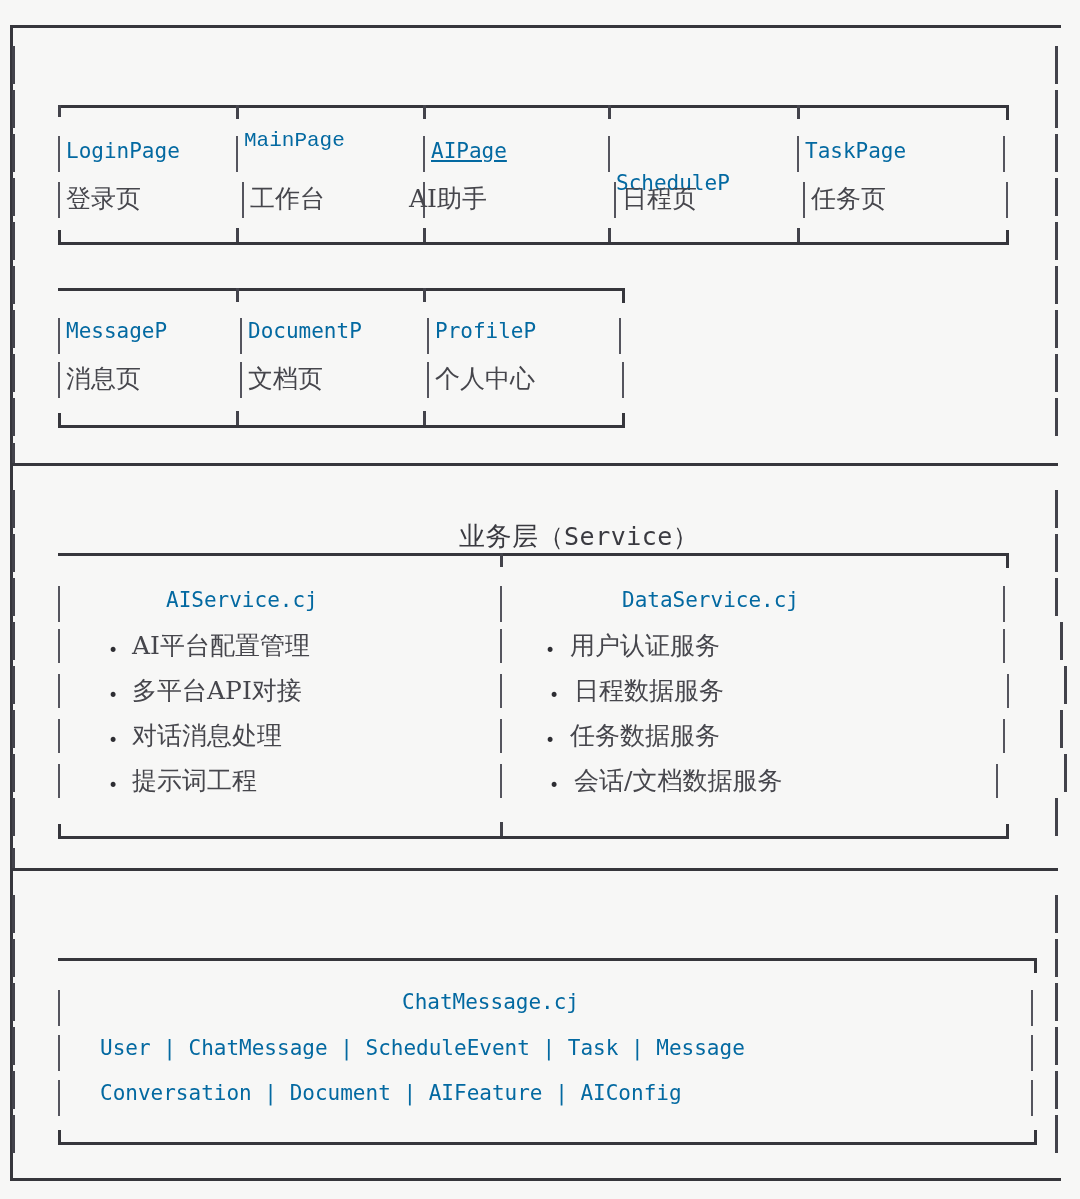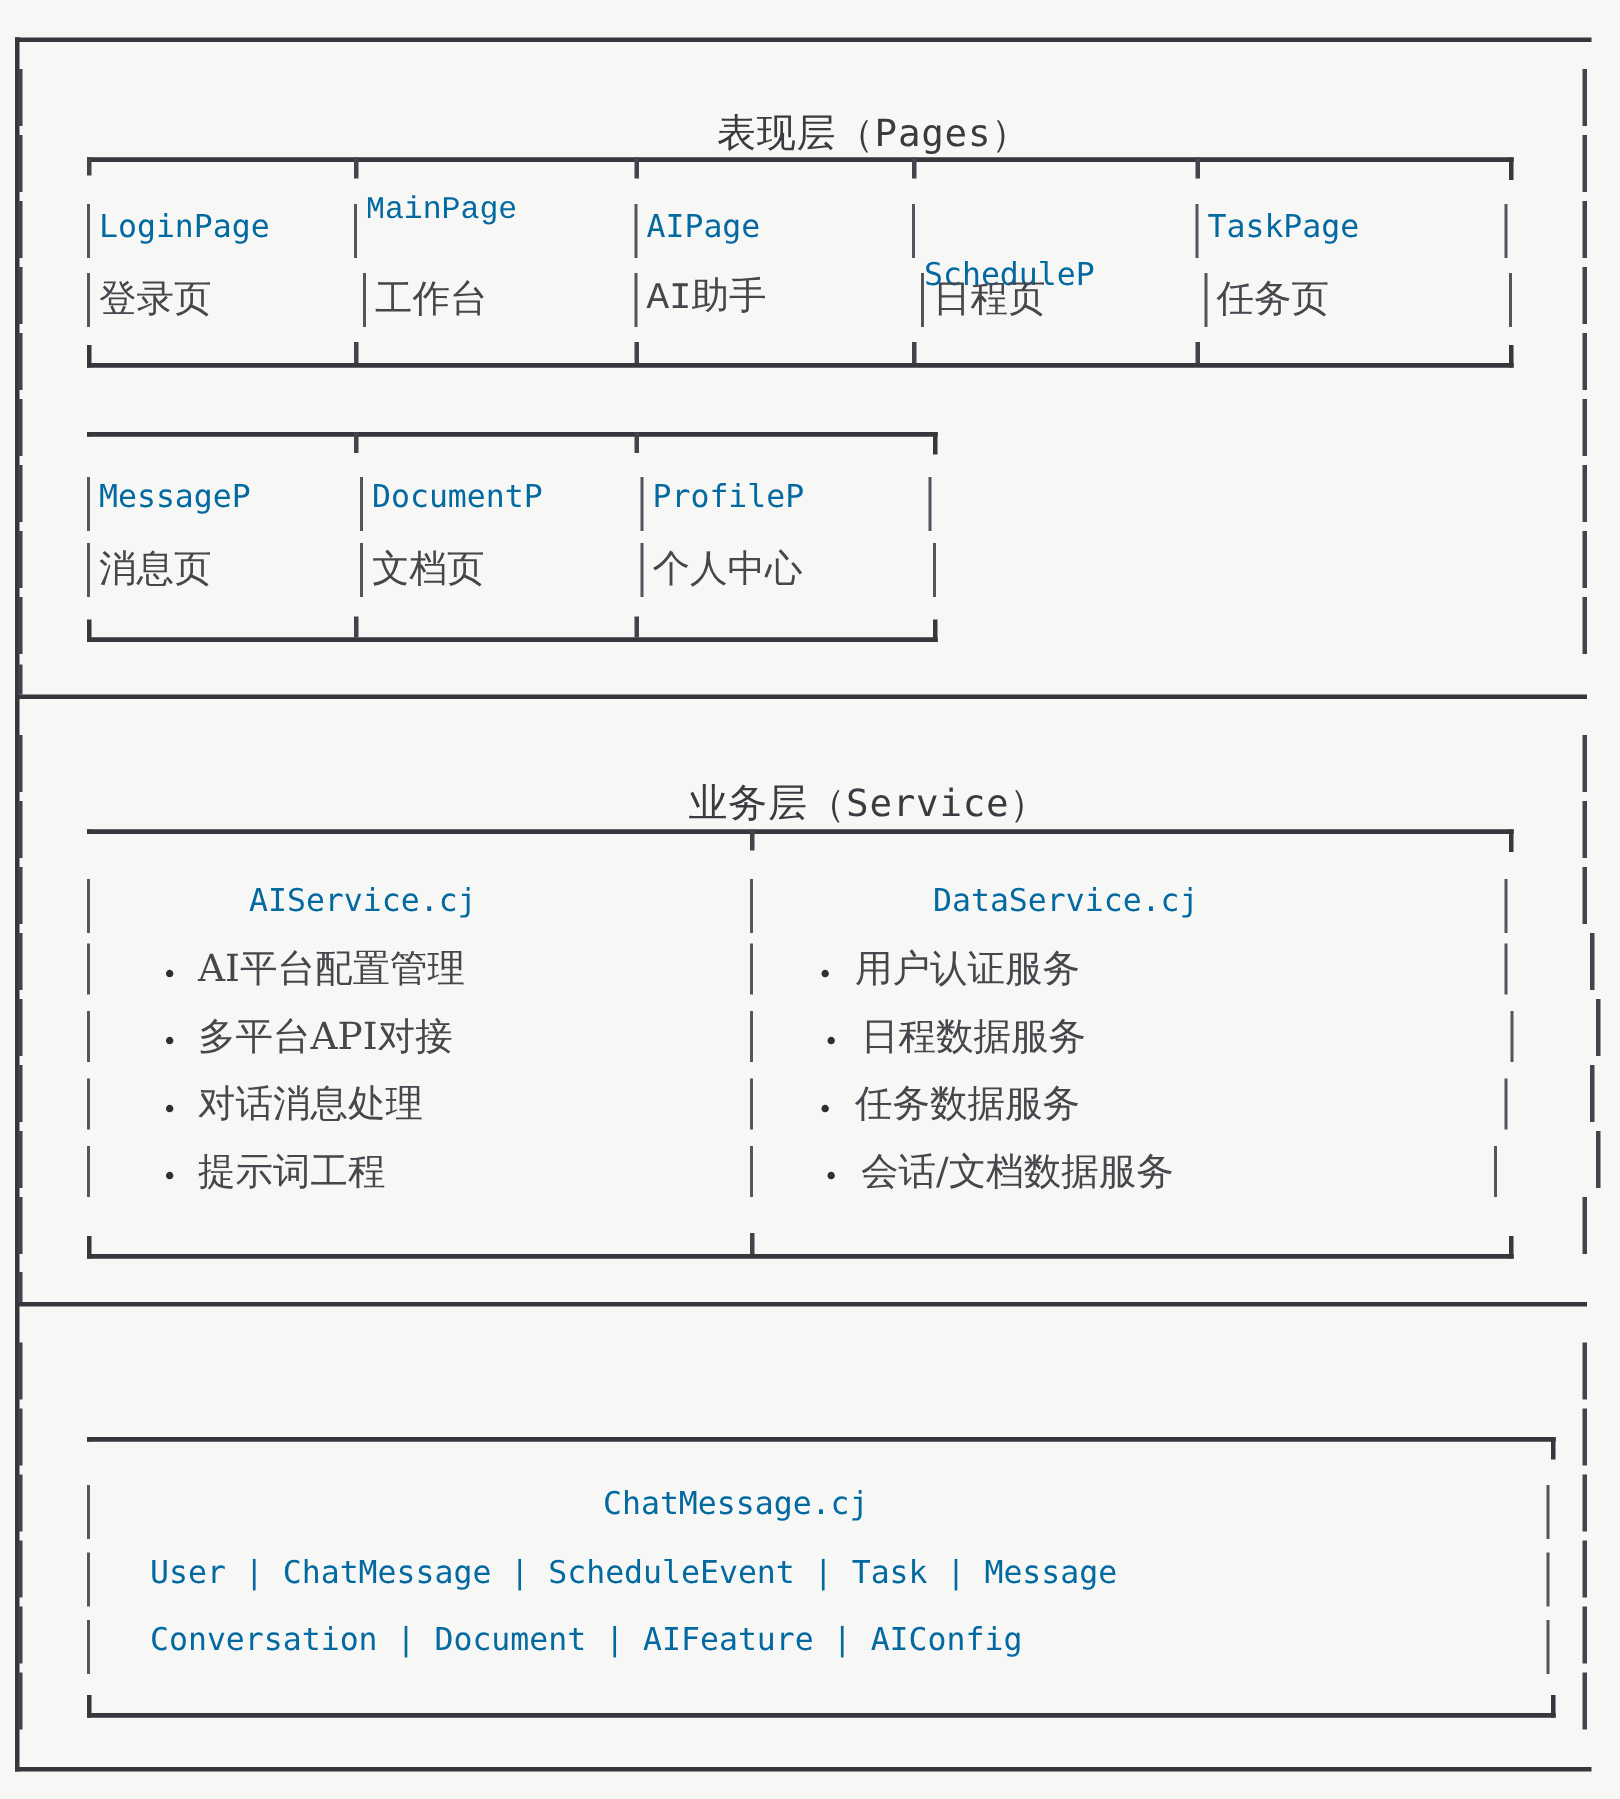--- a/index.html
+++ b/index.html
@@ -91,23 +91,20 @@
   <div class="vbar" style="left:1064px;top:754px;height:38px;"></div>
   <div class="vbar" style="left:1055px;top:798px;height:38px;"></div>
 
   <div class="vbar" style="left:1055px;top:895px;height:38px;"></div>
   <div class="vbar" style="left:1055px;top:939px;height:38px;"></div>
   <div class="vbar" style="left:1055px;top:983px;height:38px;"></div>
   <div class="vbar" style="left:1055px;top:1027px;height:38px;"></div>
   <div class="vbar" style="left:1055px;top:1071px;height:38px;"></div>
   <div class="vbar" style="left:1055px;top:1115px;height:38px;"></div>
 
-  <div class="txt layer-title" style="left:443px;top:50px;">
-    <span>表现层</span><span class="lt-en">（Pages）</span>
-  </div>
 
   <div class="corner-tl" style="left:58px;top:105px;width:948px;height:0;"></div>
   <div class="corner-tr" style="left:58px;top:105px;width:948px;height:12px;"></div>
   <div class="corner-bl" style="left:58px;top:230px;width:948px;height:12px;"></div>
   <div class="corner-br" style="left:58px;top:230px;width:948px;height:12px;"></div>
   <div class="vbar" style="left:58px;top:105px;height:12px;"></div>
 
   <div class="vbar" style="left:236px;top:105px;height:14px;"></div>
   <div class="vbar" style="left:423px;top:105px;height:14px;"></div>
   <div class="vbar" style="left:608px;top:105px;height:14px;"></div>
@@ -122,23 +119,23 @@
   <div class="vbar thin" style="left:58px;top:182px;height:36px;"></div>
   <div class="txt cn" style="left:66px;top:186px;">登录页</div>
   <div class="vbar thin" style="left:58px;top:228px;height:0px;"></div>
 
   <div class="vbar thin" style="left:236px;top:136px;height:36px;"></div>
   <div class="txt code" style="left:244px;top:130px;font-family:Liberation Mono, monospace;">MainPage</div>
   <div class="vbar thin" style="left:242px;top:182px;height:36px;"></div>
   <div class="txt cn" style="left:250px;top:186px;">工作台</div>
 
   <div class="vbar thin" style="left:423px;top:136px;height:36px;"></div>
-  <div class="txt code" style="left:431px;top:141px;">AIPage</div>
+  <div class="txt code" style="left:431px;top:141px;text-decoration:underline;">AIPage</div>
   <div class="vbar thin" style="left:423px;top:182px;height:36px;"></div>
-  <div class="txt cn" style="left:431px;top:186px;font-family:Liberation Mono, monospace;">AI助手</div>
+  <div class="txt cn" style="left:409px;top:186px;">AI助手</div>
 
   <div class="vbar thin" style="left:608px;top:136px;height:36px;"></div>
   <div class="txt code" style="left:616px;top:141px;margin-top:32px;">ScheduleP</div>
   <div class="vbar thin" style="left:614px;top:182px;height:36px;"></div>
   <div class="txt cn" style="left:622px;top:186px;">日程页</div>
 
   <div class="vbar thin" style="left:797px;top:136px;height:36px;"></div>
   <div class="txt code" style="left:805px;top:141px;">TaskPage</div>
   <div class="vbar thin" style="left:803px;top:182px;height:36px;"></div>
   <div class="txt cn" style="left:811px;top:186px;">任务页</div>

